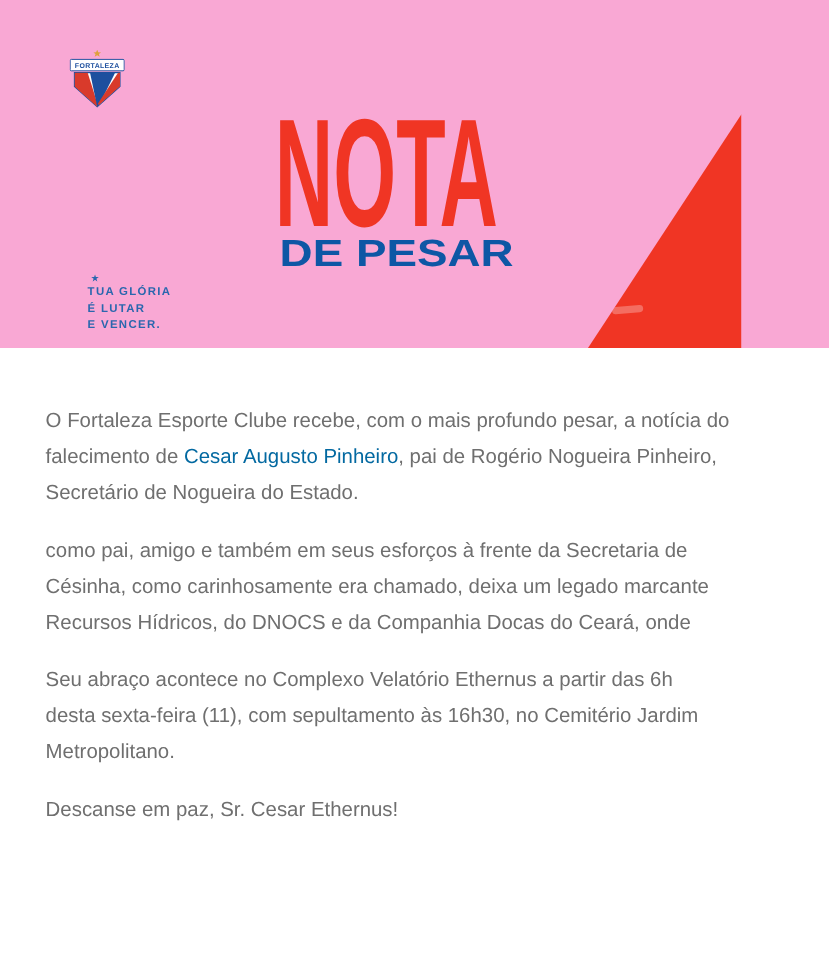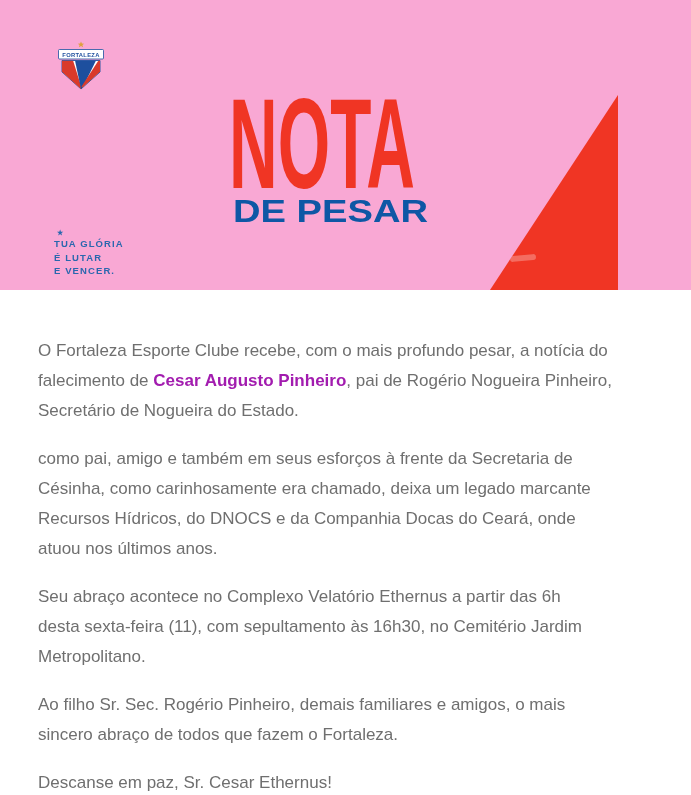--- a/index.html
+++ b/index.html
@@ -7,41 +7,41 @@
     width:691px;height:795px;background:#ffffff;overflow:hidden;
     font-family:"Liberation Sans",sans-serif;
   }
   .header{position:relative;width:691px;height:290px;background:#f9a8d4;}
   .crest{position:absolute;left:58px;top:41px;}
   .crest svg{display:block;}
   .wordmark-nota{position:absolute;left:228px;top:95px;}
   .wordmark-sub{position:absolute;left:232px;top:198px;text-align:right;}
   .wordmark-nota svg,.wordmark-sub svg{display:block;overflow:visible;}
   .motto{
-    position:absolute;left:54px;top:228px;
+    position:absolute;left:73px;top:228px;
     color:#2a67ae;font-weight:bold;font-size:9.5px;line-height:13.5px;
     letter-spacing:1.1px;
   }
   .motto-star{display:block;font-size:7px;line-height:9px;margin-left:3px;letter-spacing:0;}
   .triangle{
     position:absolute;left:490px;top:95px;width:128px;height:195px;
     background:#f03524;
     clip-path:polygon(100% 0,100% 100%,0 100%);
   }
   .watermark{
     position:absolute;left:20px;top:160px;width:26px;height:6px;
     background:rgba(255,255,255,0.28);border-radius:3px;transform:rotate(-5deg);
   }
   .article{
     padding:46px 36px 0 38px;
     color:#6f6f6f;font-size:17px;line-height:30px;font-weight:400;
   }
   .para{margin:0 0 18px 0;}
   .line{white-space:nowrap;}
-  .bold{font-weight:bold;color:#a21caf;margin-top:44px;}
+  .bold{font-weight:normal;color:#0369a1;margin-top:44px;}
   svg text{font-family:"Liberation Sans",sans-serif;}
 </style>
 </head>
 <body>
 
 <div>
 
   <div class="header">
 
     <div class="crest">
@@ -92,29 +92,24 @@
   <div class="article">
       <div class="para">
         <div class="line"><span>O Fortaleza Esporte Clube recebe, com o mais profundo pesar, a notícia do</span></div>
         <div class="line"><span>falecimento de </span><span class="bold">Cesar Augusto Pinheiro</span><span>, pai de Rogério Nogueira Pinheiro,</span></div>
         <div class="line"><span>Secretário de Nogueira do Estado.</span></div>
       </div>
       <div class="para">
         <div class="line"><span>como pai, amigo e também em seus esforços à frente da Secretaria de</span></div>
         <div class="line"><span>Césinha, como carinhosamente era chamado, deixa um legado marcante</span></div>
         <div class="line"><span>Recursos Hídricos, do DNOCS e da Companhia Docas do Ceará, onde</span></div>
-        <div class="line"><span>atuou nos últimos anos.</span></div>
       </div>
       <div class="para">
         <div class="line"><span>Seu abraço acontece no Complexo Velatório Ethernus a partir das 6h</span></div>
         <div class="line"><span>desta sexta-feira (11), com sepultamento às 16h30, no Cemitério Jardim</span></div>
         <div class="line"><span>Metropolitano.</span></div>
-      </div>
-      <div class="para">
-        <div class="line"><span>Ao filho Sr. Sec. Rogério Pinheiro, demais familiares e amigos, o mais</span></div>
-        <div class="line"><span>sincero abraço de todos que fazem o Fortaleza.</span></div>
       </div>
       <div class="para">
         <div class="line"><span>Descanse em paz, Sr. Cesar Ethernus!</span></div>
       </div>
     </div>
 
 </div>
 
 </body></html>

